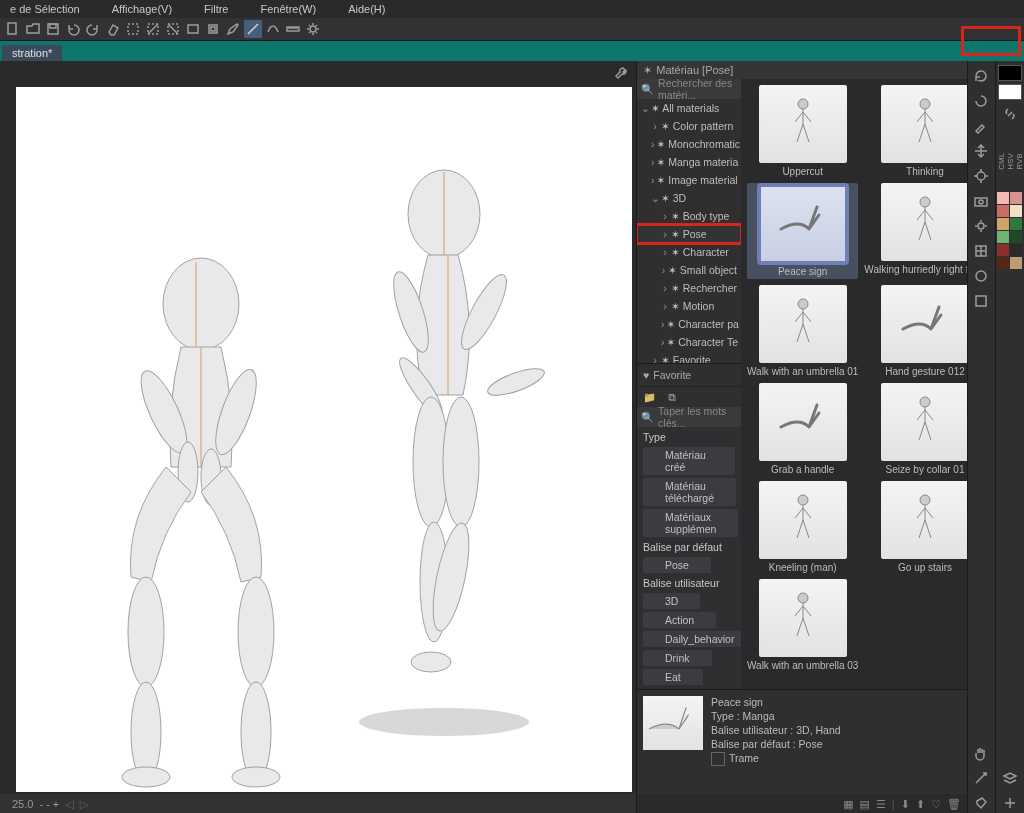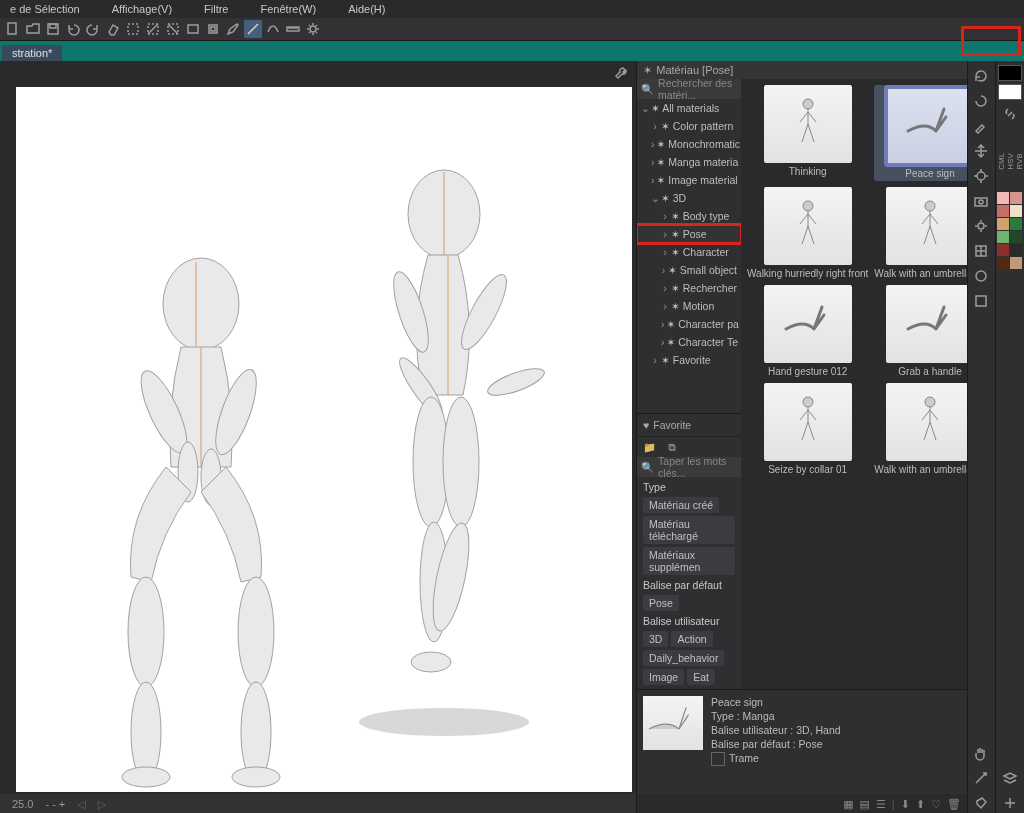--- a/index.html
+++ b/index.html
@@ -15,21 +15,21 @@
   .tool svg{width:14px;height:14px;stroke:#b8b8b8;fill:none;stroke-width:1.5}
   .tab{background:#3a4a5a;color:#e0e0e0;padding:2px 10px;font-size:11px;
     display:inline-block;border-radius:2px 2px 0 0;margin-left:2px}
   .workspace{display:flex;height:calc(100% - 60px)}
   .canvas-col{flex:1;display:flex;flex-direction:column;background:#2a2a2c;
     min-width:0}
   .canvas-toolbar{height:24px;display:flex;align-items:center;padding:0 6px}
   .canvas-area{flex:1;margin:2px 4px 2px 16px;background:#fff;position:relative;
     overflow:hidden}
   .status{height:20px;background:#323235;display:flex;align-items:center;
-    padding:0 12px;gap:12px;color:#999}
+    padding:0 12px;gap:6px;color:#999}
   
   .figure{position:absolute;opacity:.92}
   .figure svg{width:100%;height:100%}
   
   .rside{width:388px;display:flex;background:#2a2a2c}
   .matcol{width:330px;display:flex;flex-direction:column;border-left:1px solid #1a1a1a}
   .mat-head{height:18px;background:#353538;display:flex;align-items:center;
     padding:0 6px;color:#aaa;gap:4px}
   .mat-body{flex:1;display:flex;min-height:0}
   .mat-tree{width:104px;background:#2f2f32;overflow:hidden;font-size:10.5px;
@@ -43,21 +43,21 @@
   .tree-item.l2{padding-left:14px}
   .tree-item.l3{padding-left:24px}
   .tree-item.sel{background:#333336}
   .tree-item.pose{outline:3px solid #d8261c;outline-offset:-1px}
   .chev{width:8px;display:inline-block;text-align:center;opacity:.7}
   .fav{height:18px;background:#2f2f32;padding:2px 6px;display:flex;align-items:center;
     gap:4px;color:#aaa;border-top:1px solid #1a1a1a}
   .mat-tags{background:#2f2f32;padding:4px 6px;font-size:10.5px;
     display:flex;flex-direction:column;gap:4px}
   .mat-tags .row{display:flex;flex-wrap:wrap;gap:3px}
-  .tagbtn{background:#3c3c40;padding:2px 6px;border-radius:2px;color:#c0c0c0}
+  .tagbtn{background:#3c3c40;padding:2px 22px;border-radius:2px;color:#c0c0c0}
   .mat-grid{flex:1;background:#2a2a2c;overflow:hidden;display:flex;flex-direction:column}
   .grid-inner{flex:1;display:grid;grid-template-columns:1fr 1fr;gap:6px;
     padding:6px;align-content:start;overflow:hidden}
   .thumb{display:flex;flex-direction:column;align-items:center;gap:3px}
   .thumb .pic{width:88px;height:78px;background:linear-gradient(#f4f4f4,#e2e2e2);
     border-radius:2px;position:relative;display:flex;align-items:center;
     justify-content:center;overflow:hidden}
   .thumb.sel .pic{outline:4px solid #6f7fb5;outline-offset:-2px;
     background:linear-gradient(#dce2ef,#c8cfe3)}
   .thumb .cap{font-size:10px;color:#bcbcbc;text-align:center;white-space:nowrap}
@@ -349,27 +349,38 @@
               </div>
             <div>Balise par défaut</div>
             <div class="row" id="default-row">
                 <span class="tagbtn">Pose</span>
               </div>
             <div>Balise utilisateur</div>
             <div class="row" id="user-row">
                 <span class="tagbtn">3D</span>
                 <span class="tagbtn">Action</span>
                 <span class="tagbtn">Daily_behavior</span>
-                <span class="tagbtn">Image</span>
+                <span class="tagbtn">Drink</span>
                 <span class="tagbtn">Eat</span>
               </div>
           </div>
         </div>
         <div class="mat-grid">
           <div class="grid-inner" id="pose-grid">
+              <div class="thumb">
+                <div class="pic">
+                  <svg viewBox="0 0 60 60">
+                    <g fill="#ccc" stroke="#888">
+                      <circle cx="30" cy="10" r="5"></circle>
+                      <path d="M30 15v15M30 18l-8 10M30 18l8 10M30 30l-6 18M30 30l6 18"></path>
+                    </g>
+                  </svg>
+                </div>
+                <div class="cap">Uppercut</div>
+              </div>
               <div class="thumb">
                 <div class="pic">
                   <svg viewBox="0 0 60 60">
                     <g fill="#ccc" stroke="#888">
                       <circle cx="30" cy="10" r="5"></circle>
                       <path d="M30 15v15M30 18l-8 10M30 18l8 10M30 30l-6 18M30 30l6 18"></path>
                     </g>
                   </svg>
                 </div>
                 <div class="cap">Thinking</div>
@@ -429,20 +440,42 @@
               <div class="thumb">
                 <div class="pic">
                   <svg viewBox="0 0 60 60">
                     <g fill="#ccc" stroke="#888">
                       <circle cx="30" cy="10" r="5"></circle>
                       <path d="M30 15v15M30 18l-8 10M30 18l8 10M30 30l-6 18M30 30l6 18"></path>
                     </g>
                   </svg>
                 </div>
                 <div class="cap">Seize by collar 01</div>
+              </div>
+              <div class="thumb">
+                <div class="pic">
+                  <svg viewBox="0 0 60 60">
+                    <g fill="#ccc" stroke="#888">
+                      <circle cx="30" cy="10" r="5"></circle>
+                      <path d="M30 15v15M30 18l-8 10M30 18l8 10M30 30l-6 18M30 30l6 18"></path>
+                    </g>
+                  </svg>
+                </div>
+                <div class="cap">Kneeling (man)</div>
+              </div>
+              <div class="thumb">
+                <div class="pic">
+                  <svg viewBox="0 0 60 60">
+                    <g fill="#ccc" stroke="#888">
+                      <circle cx="30" cy="10" r="5"></circle>
+                      <path d="M30 15v15M30 18l-8 10M30 18l8 10M30 30l-6 18M30 30l6 18"></path>
+                    </g>
+                  </svg>
+                </div>
+                <div class="cap">Go up stairs</div>
               </div>
               <div class="thumb">
                 <div class="pic">
                   <svg viewBox="0 0 60 60">
                     <g fill="#ccc" stroke="#888">
                       <circle cx="30" cy="10" r="5"></circle>
                       <path d="M30 15v15M30 18l-8 10M30 18l8 10M30 30l-6 18M30 30l6 18"></path>
                     </g>
                   </svg>
                 </div>

